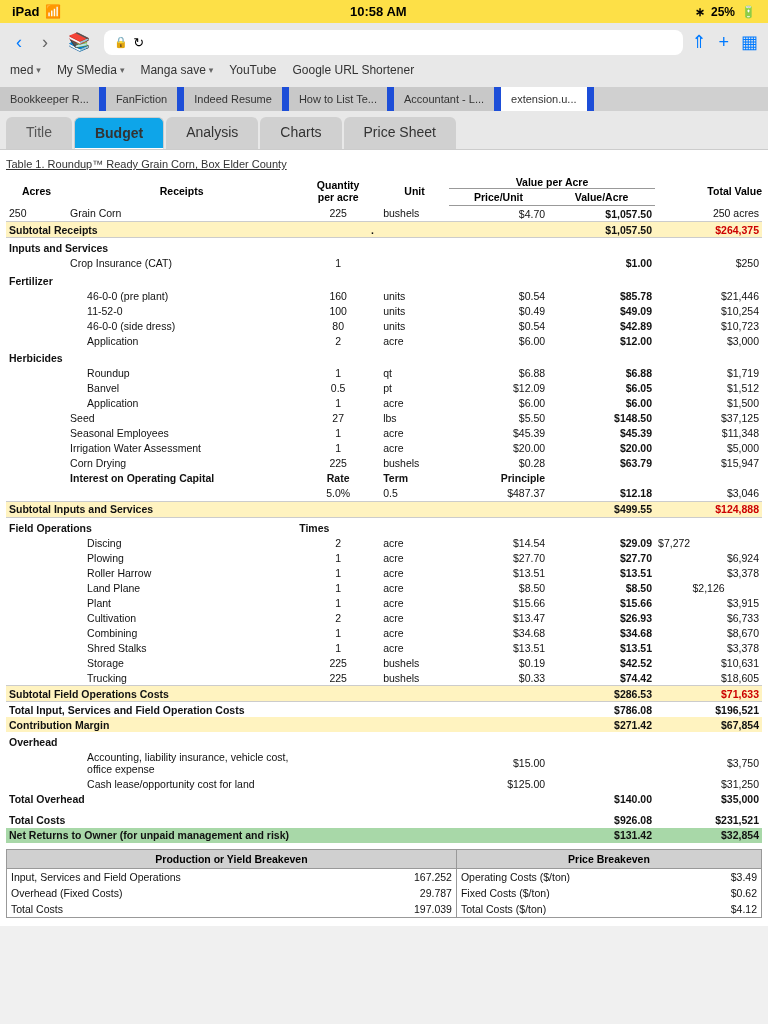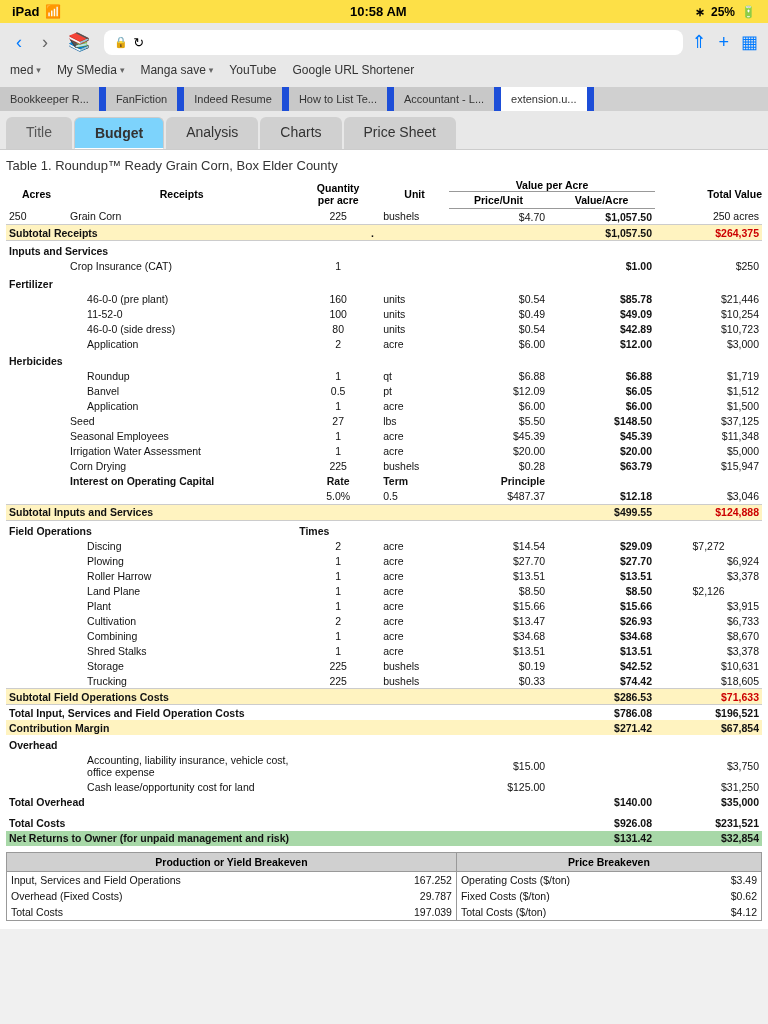--- a/index.html
+++ b/index.html
@@ -97,38 +97,39 @@
     .app-tab {
       padding: 7px 20px;
       border-radius: 6px 6px 0 0;
       cursor: pointer;
       font-size: 14px;
       font-weight: 500;
       background: #d0d0d0;
       color: #333;
     }
     .app-tab.active {
-      background: #7dd3fc;
+      background: #0ea5e9;
       font-weight: 700;
       border: 1px solid #ccc;
       border-bottom: 1px solid white;
     }
     .app-tab:first-child { color: #555; }
 
     
     .content {
       background: white;
       padding: 8px 6px;
       min-height: 600px;
     }
 
     .table-title {
-      font-size: 13px;
+      font-size: 11px;
       margin-bottom: 6px;
       color: #333;
+      text-decoration: underline;
     }
 
     table {
       width: 100%;
       border-collapse: collapse;
       font-size: 10.5px;
     }
 
     .header-row th {
       border-top: 1px solid #999;
@@ -431,21 +432,21 @@
         <td style="font-weight:600">Times</td>
         <td colspan="4"></td>
       </tr>
       <tr class="indented">
         <td></td>
         <td style="padding-left:20px">Discing</td>
         <td style="text-align:center">2</td>
         <td>acre</td>
         <td style="text-align:right">$14.54</td>
         <td style="text-align:right;font-weight:700">$29.09</td>
-        <td style="text-align:center">$7,272</td>
+        <td style="text-align:left">$7,272</td>
       </tr>
       <tr class="indented">
         <td></td>
         <td style="padding-left:20px">Plowing</td>
         <td style="text-align:center">1</td>
         <td>acre</td>
         <td style="text-align:right">$27.70</td>
         <td style="text-align:right;font-weight:700">$27.70</td>
         <td style="text-align:right">$6,924</td>
       </tr>

